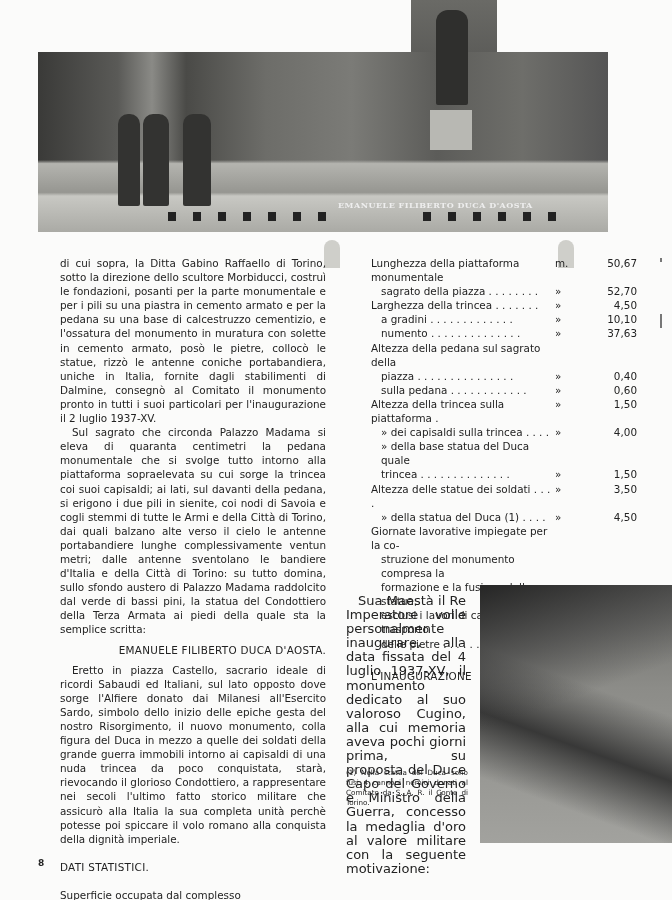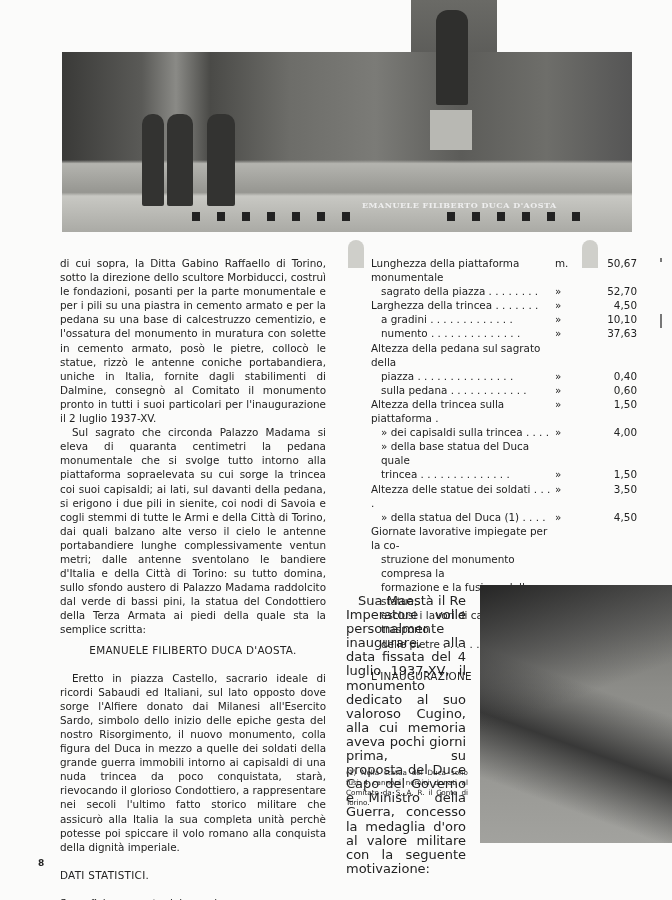--- a/index.html
+++ b/index.html
@@ -1,37 +1,37 @@
 <!DOCTYPE html>
 <html><head>
 <meta charset="utf-8">
 <style>
   html, body { margin:0; padding:0; }
   body { width:672px; height:900px; background:#fbfbfa; position:relative; overflow:hidden;
          font-family:"DejaVu Sans", sans-serif; color:#222; }
-  .photo-top { position:absolute; left:62px; top:52px; width:570px; height:180px;
+  .photo-top { position:absolute; left:38px; top:52px; width:570px; height:180px;
     background:
       linear-gradient(180deg, rgba(0,0,0,0) 0%, rgba(0,0,0,0) 60%, rgba(180,180,175,1) 62%, rgba(150,150,145,1) 78%, rgba(200,200,195,1) 80%, rgba(170,170,165,1) 100%),
       linear-gradient(90deg,#3a3a38 0%,#5a5a57 14%,#8a8a86 20%,#4a4a47 26%,#6d6d69 40%,#7b7b77 55%,#5c5c59 70%,#6e6e6a 85%,#555 100%);
     }
   .photo-notch { position:absolute; left:411px; top:0; width:86px; height:60px;
     background:linear-gradient(180deg,#6a6a66,#5b5b58); }
   .statue-duke { position:absolute; left:436px; top:10px; width:32px; height:95px; background:#2f2f2d; border-radius:12px 12px 2px 2px; }
   .pedestal { position:absolute; left:430px; top:110px; width:42px; height:40px; background:#b8b8b3; }
   .soldier { position:absolute; width:22px; height:92px; background:#333331; border-radius:10px 10px 2px 2px; top:62px; }
   .inscription { position:absolute; left:300px; top:148px; font-size:8px; color:#eee; letter-spacing:0.5px;
     font-family:"DejaVu Serif", serif; font-weight:bold; }
   .slot { position:absolute; top:160px; width:8px; height:9px; background:#222; }
   .bollard { position:absolute; width:16px; height:28px; background:#cfcfca; border-radius:8px 8px 0 0; top:188px; }
 
   .col { position:absolute; font-size:10.4px; line-height:14.1px; }
   .left { left:60px; width:266px; top:256px; }
   .left p { margin:0; text-align:justify; }
   .indent { text-indent:12px; }
-  .center-line { text-align:center; margin:6px 0 14px 0; letter-spacing:0.3px; }
+  .center-line { text-align:right; margin:6px 0 6px 0; letter-spacing:0.3px; }
   .section-h { margin:14px 0 14px 0; letter-spacing:0.3px; }
   .stat { display:flex; }
   .stat .lbl { flex:1; }
   .stat .unit { width:44px; text-align:left; }
   .stat .val { width:38px; text-align:right; }
   .stat.cont .lbl { padding-left:10px; }
 
   .right { left:346px; width:266px; top:256px;margin-left:25px; }
   .right .stat .unit { width:40px; }
   .right .stat .val { width:42px; }

